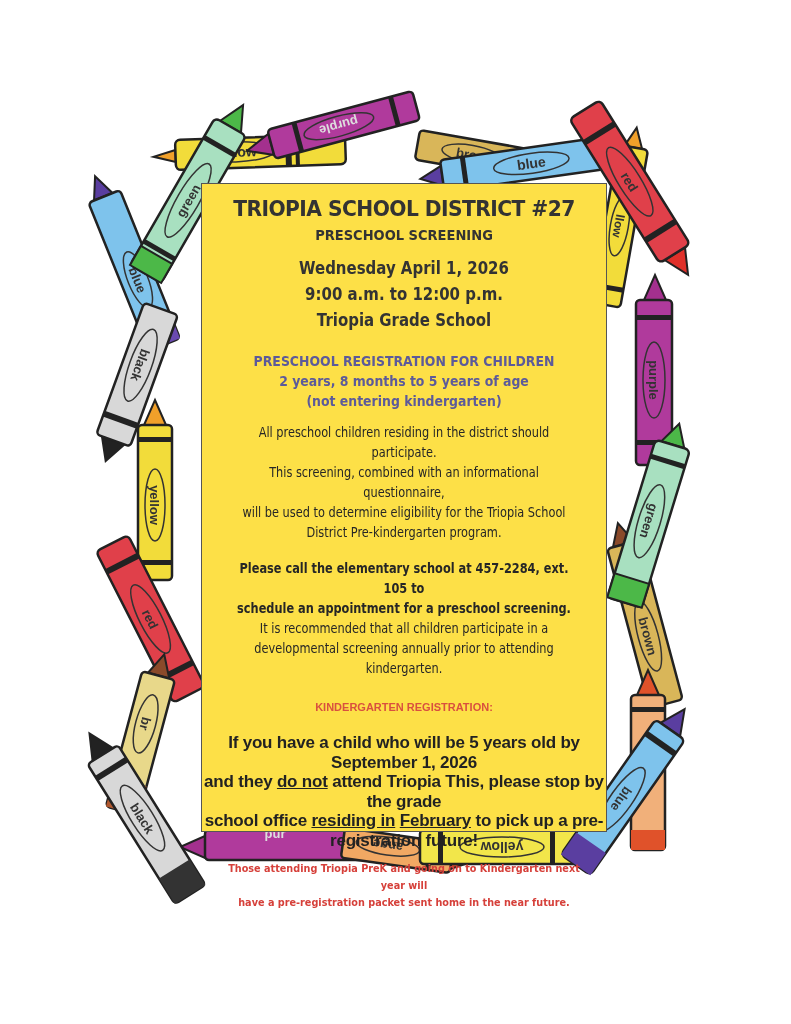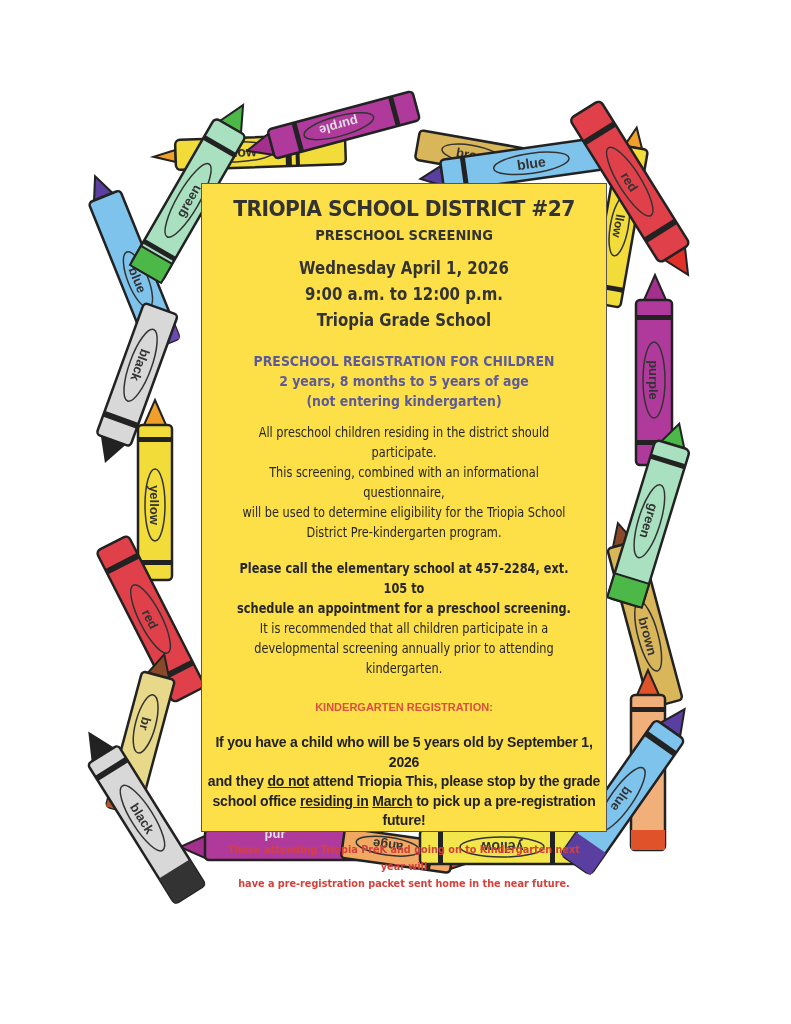--- a/index.html
+++ b/index.html
@@ -11,21 +11,21 @@
     text-align: center; color: #2b2b2b;
   }
   .title { font-family: "DejaVu Sans", sans-serif; font-weight: bold; font-size: 22px; letter-spacing: -0.6px; margin-top: 12px; color: #333; transform: scaleX(0.92); }
   .subtitle { font-family: "DejaVu Sans", sans-serif; font-weight: bold; font-size: 14.5px; margin-top: 6px; color: #333; transform: scaleX(0.9); }
   .event { font-family: "DejaVu Sans", sans-serif; font-weight: bold; font-size: 17px; line-height: 26px; margin-top: 12px; color: #333; transform: scaleX(0.88); }
   .prek-head { font-family: "DejaVu Sans", sans-serif; font-weight: bold; font-size: 14.5px; line-height: 20px; margin-top: 18px; color: #5c5a9a; transform: scaleX(0.86); }
   .para { font-family: "DejaVu Sans", sans-serif; font-size: 13.2px; line-height: 20px; margin-top: 12px; color: #262626; transform: scaleX(0.86); }
   .para2 { font-family: "DejaVu Sans", sans-serif; font-size: 13.2px; line-height: 20px; margin-top: 16px; color: #262626; transform: scaleX(0.86); }
   .para2 b { font-weight: bold; }
   .k-head { font-family: "Liberation Sans", sans-serif; font-weight: bold; font-size: 11px; margin-top: 22px; color: #d9503f; }
-  .k-body { font-family: "Liberation Sans", sans-serif; font-weight: bold; font-size: 14px; line-height: 19.5px; margin-top: 20px; color: #222; letter-spacing: -0.2px; }
+  .k-body { font-family: "Liberation Sans", sans-serif; font-weight: bold; font-size: 17px; line-height: 19.5px; margin-top: 20px; color: #222; letter-spacing: -0.2px; }
   .k-body u { }
   .k-note { font-family: "DejaVu Sans", sans-serif; font-weight: bold; font-size: 11px; line-height: 17px; margin-top: 10px; color: #d6403a; transform: scaleX(0.88); }
 </style>
 </head>
 <body>
 
 <svg class="crayon-layer" viewBox="0 0 791 1024" xmlns="http://www.w3.org/2000/svg">
   <defs>
     <g id="crayon-shape">
       
@@ -234,20 +234,20 @@
     <div>It is recommended that all children participate in a</div>
     <div>developmental screening annually prior to attending</div>
     <div>kindergarten.</div>
   </div>
 
   <div class="k-head">KINDERGARTEN REGISTRATION:</div>
 
   <div class="k-body">
     <div>If you have a child who will be 5 years old by September 1, 2026</div>
     <div><span>and they </span><u>do not</u><span> attend Triopia This, please stop by the grade</span></div>
-    <div><span>school office </span><u>residing in</u><span> </span><u>March</u><span> to pick up a pre-registration future!</span></div>
+    <div><span>school office </span><u>residing in</u><span> </span><u>February</u><span> to pick up a pre-registration future!</span></div>
   </div>
 
   <div class="k-note">
     <div>Those attending Triopia PreK and going on to Kindergarten next year will</div>
     <div>have a pre-registration packet sent home in the near future.</div>
   </div>
 </div>
 
 </body></html>

